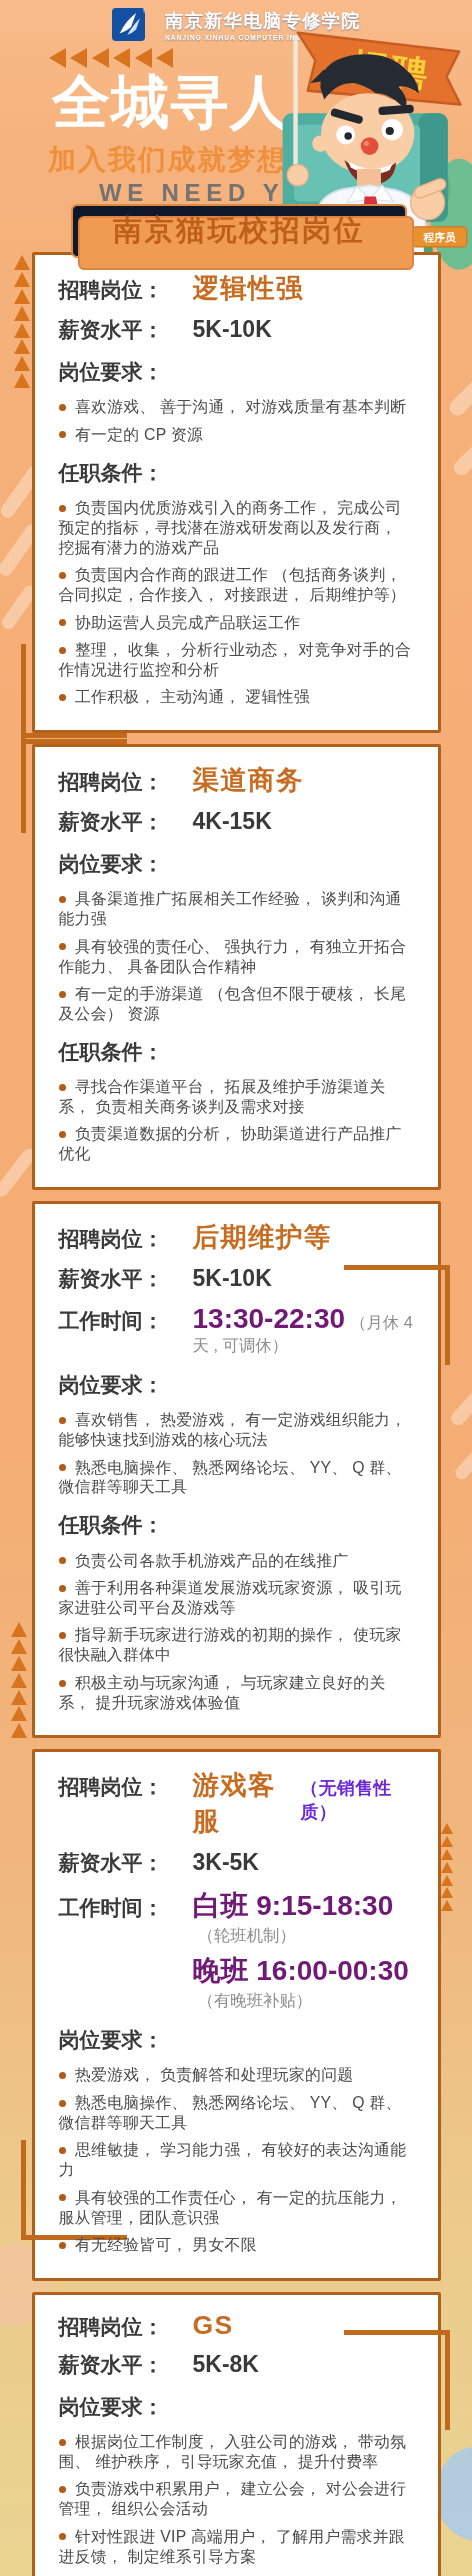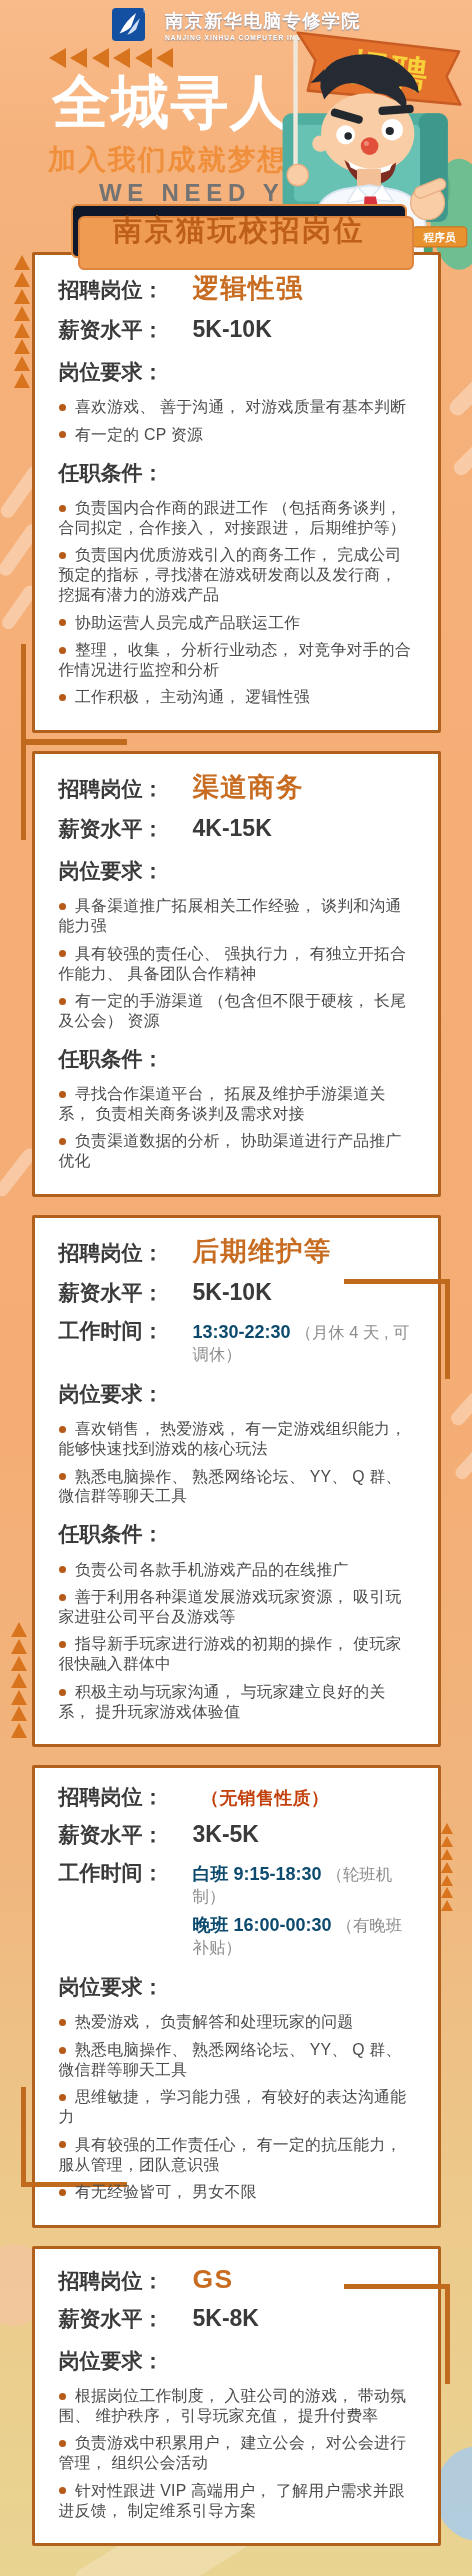--- a/index.html
+++ b/index.html
@@ -24,34 +24,34 @@
   .headline{position:absolute;top:73px;left:52px;margin:0;font-size:58px;font-weight:900;color:#ffffff;letter-spacing:1.3px;line-height:1;}
   .subheadline{position:absolute;top:141px;left:48px;font-size:28px;font-weight:900;color:#ef8f3b;letter-spacing:1.9px;}
   .tagline{position:absolute;top:179px;left:53px;font-size:24px;font-weight:900;color:#737373;letter-spacing:5.7px;margin-left:46px;}
   .banner{position:absolute;top:204px;left:71px;width:332px;height:50px;background:#0f172a;border:2.5px solid #e08a41;border-radius:6.3px;z-index:30;display:flex;align-items:center;justify-content:center;}
   .banner::after{content:"";position:absolute;left:5px;top:10px;width:100%;height:100%;background:#f09b52;border:2.5px solid #dd8440;border-radius:6.3px;z-index:-1;}
   .banner-text{font-size:29px;font-weight:900;color:#bd5f1a;letter-spacing:2.5px;}
   .character{position:absolute;left:270px;top:25px;z-index:5;}
   
   .card-stack{position:absolute;top:252px;left:31.5px;width:409px;z-index:10;}
   .card{box-sizing:border-box;width:409px;background:#ffffff;border:3.2px solid #b2611c;border-radius:1.9px;
-        padding:15px 23px 15px 24px;margin-bottom:18px;position:relative;z-index:1;}
+        padding:15px 23px 15px 24px;margin-bottom:11px;position:relative;z-index:1;}
   .card::before{content:"";position:absolute;width:101px;height:95px;z-index:-1;}
   .card:nth-child(1)::before{left:-14px;bottom:-14px;border-left:5.7px solid #c06a1e;border-bottom:5.7px solid #c06a1e;}
   .card:nth-child(2)::before{left:-14px;top:-14px;border-left:5.7px solid #c06a1e;border-top:5.7px solid #c06a1e;}
   .card:nth-child(3)::before{right:-12.6px;top:61px;border-right:5.7px solid #c06a1e;border-top:5.7px solid #c06a1e;}
   .card:nth-child(4)::before{left:-14px;bottom:38px;border-left:5.7px solid #c06a1e;border-bottom:5.7px solid #c06a1e;}
   .card:nth-child(5)::before{right:-12.6px;top:35px;border-right:5.7px solid #c06a1e;border-top:5.7px solid #c06a1e;}
   .kv{display:flex;align-items:baseline;margin:0 0 10px 0;}
   .kv-label{flex:0 0 134px;font-size:21px;font-weight:700;color:#3a3a3a;}
   .job-title-value{font-size:26.5px;font-weight:900;color:#c76c20;letter-spacing:1.3px;}
-  .job-note{font-size:17.7px;font-weight:700;color:#c2410c;margin-left:8.8px;letter-spacing:0.6px;}
+  .job-note{font-size:17.7px;font-weight:700;color:#6d28d9;margin-left:8.8px;letter-spacing:0.6px;}
   .kv-value{font-size:23px;font-weight:700;color:#3a3a3a;}
   .wt-lines{display:flex;flex-direction:column;gap:5px;}
-  .wt-text{font-size:18px;font-weight:700;color:#0c4a6e;}
+  .wt-text{font-size:28px;font-weight:700;color:#701a75;}
   .wt-note{font-size:16.4px;font-weight:400;color:#8d8d8d;margin-left:5px;}
   .section-h{font-size:21px;font-weight:700;color:#3a3a3a;margin:14px 0 11.3px 0;}
   .bullet{font-size:15.8px;color:#4b4b4b;line-height:1.26;margin:0 0 7.6px 0;letter-spacing:0.3px;}
   .dot{display:inline-block;width:7px;height:7px;border-radius:50%;background:#b55a17;margin-right:9.5px;vertical-align:1.3px;}
 </style>
 </head>
 <body>
 
 <div class="stripe" style="left:-8.8px;top:485px;width:60px;height:14px;transform:rotate(-55deg);"></div>
 <div class="stripe" style="left:-11.3px;top:543px;width:60px;height:14px;transform:rotate(-55deg);"></div>
@@ -180,22 +180,22 @@
         <span class="job-title-value">逻辑性强</span>
       </div>
       <div class="kv">
         <span class="kv-label">薪资水平：</span>
         <span class="kv-value">5K-10K</span>
       </div>
       <h3 class="section-h">岗位要求：</h3>
       <p class="bullet"><span class="dot"></span>喜欢游戏、 善于沟通， 对游戏质量有基本判断</p>
       <p class="bullet"><span class="dot"></span>有一定的 CP 资源</p>
       <h3 class="section-h">任职条件：</h3>
+      <p class="bullet"><span class="dot"></span>负责国内优质游戏引入的商务工作， 完成公司预定的指标，寻找潜在游戏研发商以及发行商， 挖掘有潜力的游戏产品</p>
       <p class="bullet"><span class="dot"></span>负责国内合作商的跟进工作 （包括商务谈判， 合同拟定，合作接入， 对接跟进， 后期维护等）</p>
-      <p class="bullet"><span class="dot"></span>负责国内优质游戏引入的商务工作， 完成公司预定的指标，寻找潜在游戏研发商以及发行商， 挖掘有潜力的游戏产品</p>
       <p class="bullet"><span class="dot"></span>协助运营人员完成产品联运工作</p>
       <p class="bullet"><span class="dot"></span>整理， 收集， 分析行业动态， 对竞争对手的合作情况进行监控和分析</p>
       <p class="bullet"><span class="dot"></span>工作积极， 主动沟通， 逻辑性强</p>
     </section>
     <section class="card">
       <div class="kv">
         <span class="kv-label">招聘岗位：</span>
         <span class="job-title-value">渠道商务</span>
       </div>
       <div class="kv">
@@ -230,20 +230,21 @@
       <p class="bullet"><span class="dot"></span>熟悉电脑操作、 熟悉网络论坛、 YY、 Q 群、 微信群等聊天工具</p>
       <h3 class="section-h">任职条件：</h3>
       <p class="bullet"><span class="dot"></span>负责公司各款手机游戏产品的在线推广</p>
       <p class="bullet"><span class="dot"></span>善于利用各种渠道发展游戏玩家资源， 吸引玩家进驻公司平台及游戏等</p>
       <p class="bullet"><span class="dot"></span>指导新手玩家进行游戏的初期的操作， 使玩家很快融入群体中</p>
       <p class="bullet"><span class="dot"></span>积极主动与玩家沟通， 与玩家建立良好的关系， 提升玩家游戏体验值</p>
     </section>
     <section class="card">
       <div class="kv">
         <span class="kv-label">招聘岗位：</span>
+        <span class="job-title-value">游戏客服</span>
         <span class="job-note">（无销售性质）</span>
       </div>
       <div class="kv">
         <span class="kv-label">薪资水平：</span>
         <span class="kv-value">3K-5K</span>
       </div>
       <div class="kv">
         <span class="kv-label">工作时间：</span>
         <div class="wt-lines">
           <div><span class="wt-text">白班 9:15-18:30</span><span class="wt-note">（轮班机制）</span></div>

